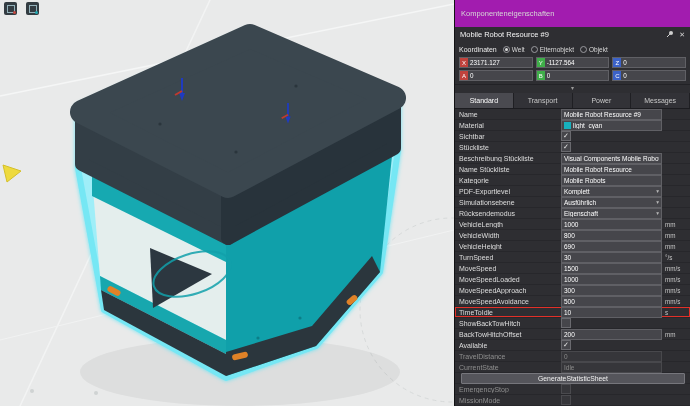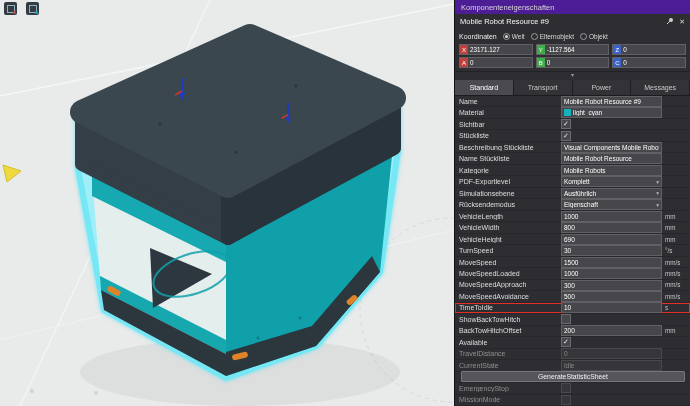--- a/index.html
+++ b/index.html
@@ -5,21 +5,21 @@
   html,body{margin:0;padding:0;background:#1b1b1e;}
   .app{width:690px;height:406px;display:flex;font-family:"Liberation Sans",sans-serif;overflow:hidden;position:relative;}
   
   .viewport{position:relative;width:454px;height:406px;background:#e9eaea;overflow:hidden;}
   .vp-icons{position:absolute;top:2px;left:4px;display:flex;gap:9px;z-index:5;}
   .vp-icon{width:13px;height:13px;background:#333c42;border-radius:2px;position:relative;}
   .vp-icon .inner{position:absolute;left:3px;top:3px;width:6px;height:6px;border:1px solid #93b2bb;}
   .vp-icon .dot{position:absolute;right:1px;bottom:1px;width:3px;height:3px;border-radius:50%;}
   
   .panel{width:236px;height:406px;background:#2e2e32;border-left:1px solid #121214;display:flex;flex-direction:column;box-sizing:border-box;color:#e6e6e6;}
-  .panel-titlebar{height:14px;background:#4c1d95;display:flex;align-items:center;padding-left:6px;font-size:7.5px;color:#d6d6d6;flex:none;}
+  .panel-titlebar{height:27px;background:#a21caf;display:flex;align-items:center;padding-left:6px;font-size:7.5px;color:#d6d6d6;flex:none;}
   .panel-header{height:15px;display:flex;align-items:center;padding:0 5px;gap:5px;flex:none;}
   .component-title{flex:1;font-size:7.5px;color:#f4f4f4;white-space:nowrap;overflow:hidden;}
   .hicon{font-size:7px;color:#cfcfcf;line-height:8px;}
   .coords{padding:1px 4px 3px 4px;border-bottom:1px solid #222226;flex:none;}
   .coords-top{display:flex;align-items:center;gap:6px;height:12px;}
   .coords-label{font-size:7px;color:#ececec;white-space:nowrap;}
   .cmode{display:flex;align-items:center;gap:2px;}
   .radio{width:7px;height:7px;border:1px solid #9a9a9f;border-radius:50%;box-sizing:border-box;position:relative;flex:none;}
   .radio.sel::after{content:"";position:absolute;inset:1px;background:#dcdcdc;border-radius:50%;}
   .cmode-label{font-size:6.5px;color:#d8d8d8;white-space:nowrap;}

